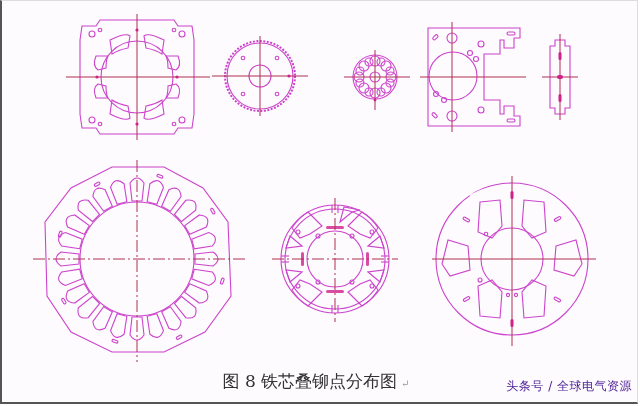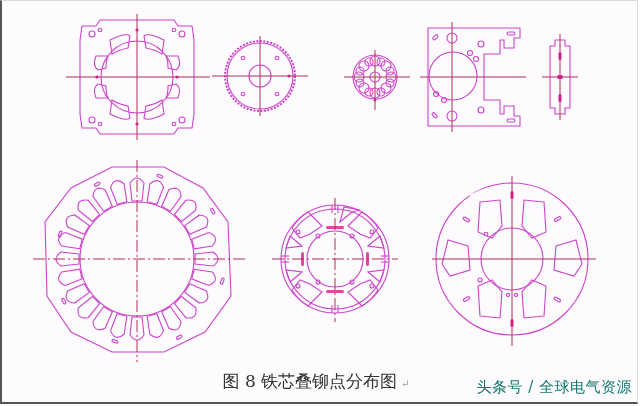--- a/index.html
+++ b/index.html
@@ -1,21 +1,21 @@
 <!DOCTYPE html>
 <html><head>
 <meta charset="utf-8">
 <style>
   html, body { margin: 0; padding: 0; background: #fff; }
   body { width: 640px; height: 406px; position: relative; overflow: hidden; font-family: "Liberation Serif", serif; }
   .frame { position: absolute; left: 0; top: 0; width: 638px; height: 404px; border-left: 2px solid #555; border-bottom: 2px solid #555; border-top: 1px solid #ddd; border-right: 1px solid #ddd; box-sizing: border-box; background: #fdfbfd; }
   svg.drawing { position: absolute; left: 0; top: 0; }
   .caption { position: absolute; left: 0; width: 632px; top: 370px; text-align: center; font-size: 17px; color: #333; font-family: "DejaVu Serif", serif; }
   .caption .mark { font-size: 10px; color: #999; margin-left: 4px; }
-  .watermark { position: absolute; right: 8px; top: 378px; font-size: 15px; color: #0f766e; font-family: "DejaVu Sans", sans-serif; letter-spacing: 0.5px; }
+  .watermark { position: absolute; right: 8px; top: 378px; font-size: 12px; color: #4c1d95; font-family: "DejaVu Sans", sans-serif; letter-spacing: 0.5px; }
 </style>
 </head>
 <body>
 
 <div class="frame"></div>
 
 <svg class="drawing" width="640" height="406" viewBox="0 0 640 406">
   <defs>
     <style>
       .o { fill: none; stroke: #cc44cc; stroke-width: 1.1; }

